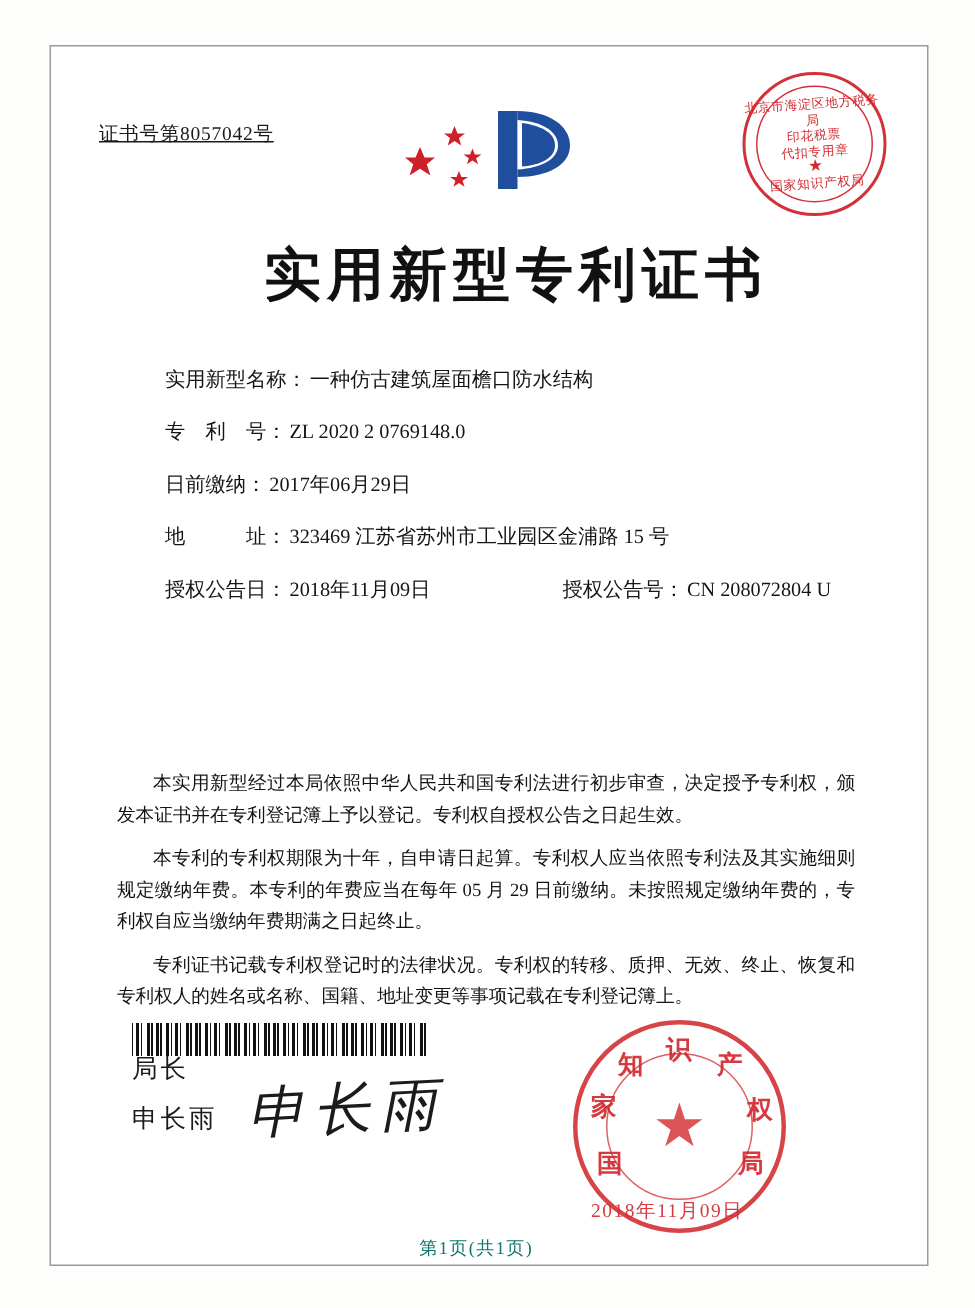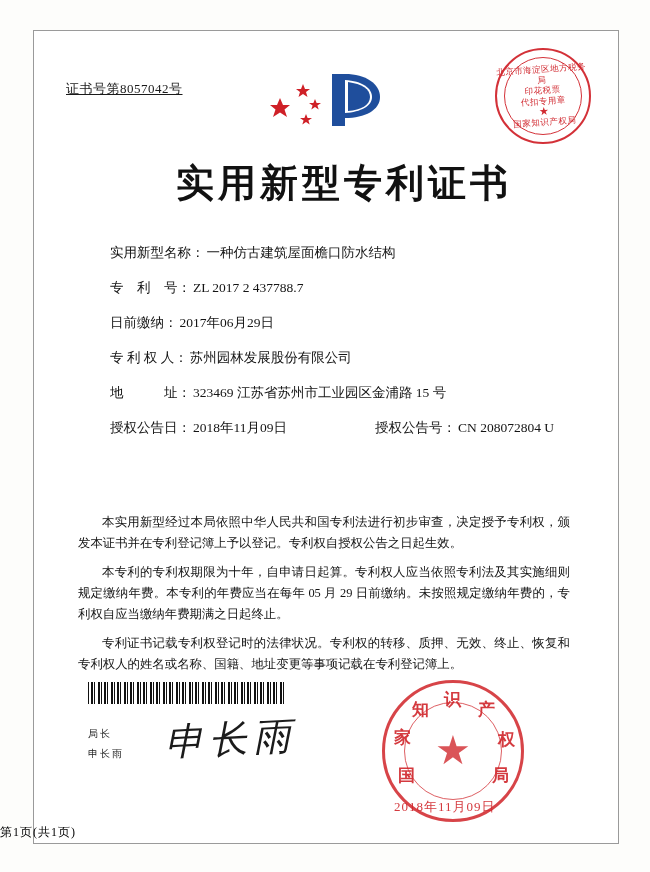--- a/index.html
+++ b/index.html
@@ -175,22 +175,22 @@
         #fff 7px, #fff 10px,
         #111 10px, #111 12px,
         #fff 12px, #fff 13px
       );
   }
 
   
   .sig-labels {
     position: absolute;
     left: 88px;
-    top: 724px;
-    font-size: 10px;
+    top: 696px;
+    font-size: 17px;
     line-height: 1.95;
     letter-spacing: 2px;
   }
   .signature {
     position: absolute;
     left: 165px;
     top: 714px;
     font-family: "Liberation Serif", serif;
     font-size: 38px;
     font-style: italic;
@@ -248,22 +248,23 @@
     opacity: .92;
     white-space: nowrap;
   }
 
   
   .footer {
     position: absolute;
     left: 0;
     right: 15px;
     top: 824px;
+    text-align: center;
     font-size: 12px;
-    color: #000000;
+    color: #0f766e;
     letter-spacing: 1px;
   }
 </style>
 </head>
 <body>
 
 <div class="page">
   <div class="cert-border"></div>
 
   <div class="cert-no">证书号第8057042号</div>
@@ -297,29 +298,25 @@
 
   <div class="main-title">实用新型专利证书</div>
 
   <div class="fields">
     <div class="field-row">
       <span class="field-label">实用新型名称：</span>
       <span class="field-value">一种仿古建筑屋面檐口防水结构</span>
     </div>
     <div class="field-row">
       <span class="field-label">专　利　号：</span>
-      <span class="field-value">ZL 2017 2 437788.7</span>
+      <span class="field-value">ZL 2020 2 0769148.0</span>
     </div>
     <div class="field-row">
       <span class="field-label">日前缴纳：</span>
       <span class="field-value">2017年06月29日</span>
-    </div>
-    <div class="field-row">
-      <span class="field-label">专 利 权 人：</span>
-      <span class="field-value">苏州园林发展股份有限公司</span>
     </div>
     <div class="field-row">
       <span class="field-label">地　　　址：</span>
       <span class="field-value">323469 江苏省苏州市工业园区金浦路 15 号</span>
     </div>
     <div class="field-row split">
       <span class="field-label">授权公告日：</span>
       <span class="field-value">2018年11月09日</span>
       <span class="right-part">
         <span class="field-label">授权公告号：</span>

